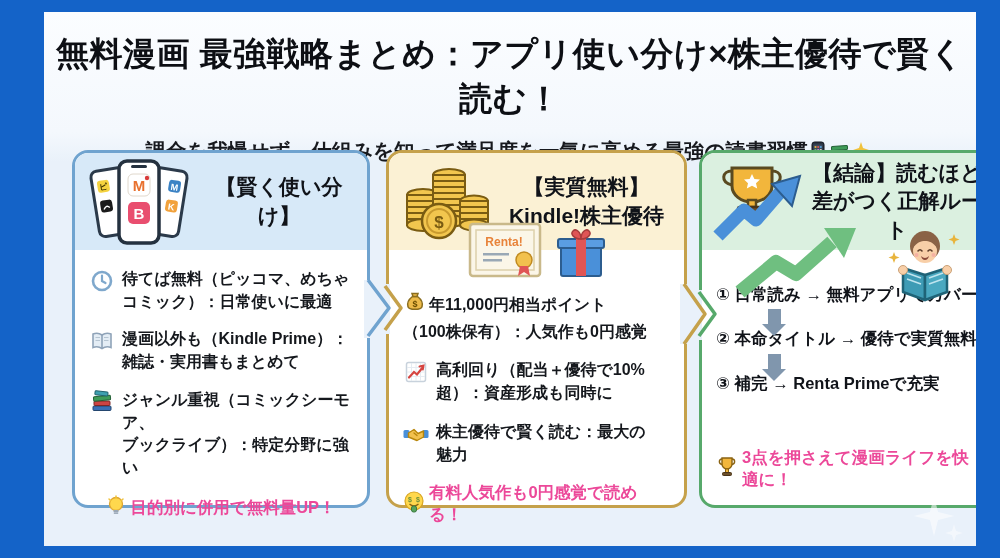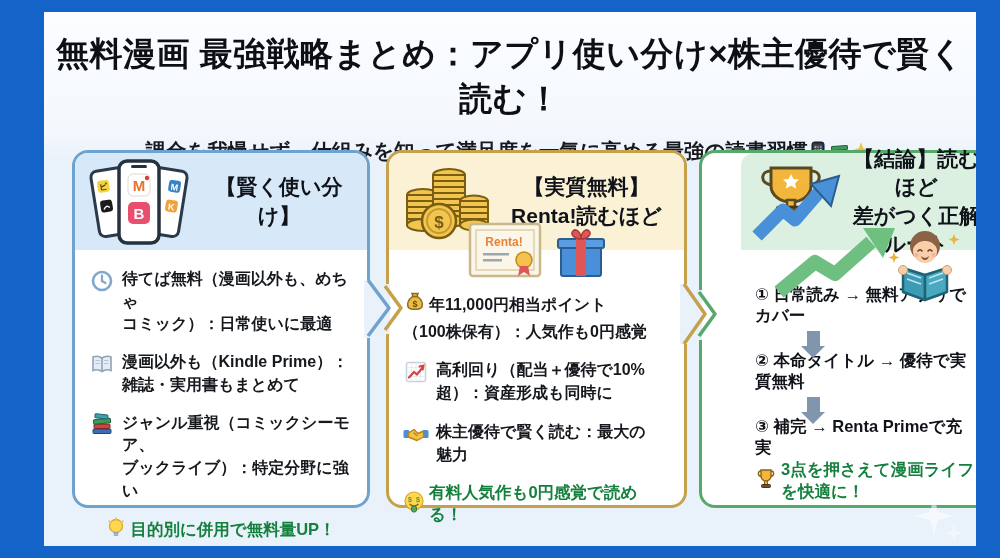--- a/index.html
+++ b/index.html
@@ -26,21 +26,21 @@
   .page-subtitle svg { vertical-align:middle; }
 
   
   .card {
     position:absolute; top:138px; height:358px;
     background:#fff; border-radius:16px; border:3px solid;
     display:flex; flex-direction:column; overflow:visible;
   }
   .card--apps       { left:28px;  width:298px; border-color:#6FA3CF; }
   .card--renta      { left:342px; width:301px; border-color:#C5A14B; }
-  .card--conclusion { left:655px; width:296px; border-color:#57A96B;padding-left:39px; }
+  .card--conclusion { left:655px; width:296px; border-color:#57A96B; }
 
   .card-header {
     position:relative; height:97px; border-radius:13px 13px 0 0;
     display:flex; align-items:center; padding:6px 10px 6px 8px; gap:6px;
   }
   .card--apps .card-header       { background:#D7E9F8; }
   .card--renta .card-header      { background:#FBF1D4; }
   .card--conclusion .card-header { background:#DBF0E0; }
 
   .card-title { flex:1; text-align:center; font-size:21px; font-weight:800; line-height:1.35; color:#101319; }
@@ -50,21 +50,21 @@
   .card--conclusion .card-body { padding-top:0; gap:0; }
 
   .item { display:flex; gap:7px; align-items:flex-start; }
   .item .txt { white-space:pre-line; font-size:16px; font-weight:700; line-height:1.42; }
   .item .ico { flex:0 0 26px; display:flex; justify-content:center; padding-top:1px; }
   .item--inline { display:block; font-size:16px; font-weight:700; line-height:1.42; }
   .item--inline .ico { display:inline-block; width:26px; vertical-align:-4px; }
   .item--inline .txt { white-space:pre-line;text-align:center; }
 
   .card-footer { margin-top:auto; display:flex; justify-content:center; align-items:center; gap:4px;
-                 font-size:16.5px; font-weight:800; color:#15803d; }
+                 font-size:16.5px; font-weight:800; color:#ec4899; }
 
   
   .cert-row { position:absolute; left:50%; transform:translateX(-50%); bottom:-30px;
               display:flex; align-items:flex-end; gap:8px; z-index:3;text-align:right; }
 
   
   .c3-art { position:relative; height:34px; margin-top:0; }
   .c3-art .growth { position:absolute; left:16px; top:-28px; }
   .c3-art .boy    { position:absolute; right:14px; top:-24px; }
 
@@ -140,21 +140,21 @@
       </div>
     </div>
     <div class="card-body">
       <div class="item">
         <span class="ico">
           <svg width="24" height="24" viewBox="0 0 24 24">
             <circle cx="12" cy="12" r="9" fill="#fff" stroke="#7FA8CC" stroke-width="2.6"></circle>
             <path d="M12 6.5 V12 L15.5 14" stroke="#7FA8CC" stroke-width="2.2" fill="none" stroke-linecap="round"></path>
           </svg>
         </span>
-        <div class="txt">待てば無料（漫画以外も、めちゃ
+        <div class="txt">待てば無料（ピッコマ、めちゃ
 コミック）：日常使いに最適</div>
       </div>
       <div class="item">
         <span class="ico">
           <svg width="24" height="24" viewBox="0 0 24 24">
             <path d="M12 6 C9.5 4.2 5.5 4 3 5 V18.5 C5.5 17.5 9.5 17.8 12 19.5 C14.5 17.8 18.5 17.5 21 18.5 V5 C18.5 4 14.5 4.2 12 6 Z" fill="#E4EDF5" stroke="#8fa3b8" stroke-width="1.6"></path>
             <path d="M12 6 V19.5" stroke="#8fa3b8" stroke-width="1.6"></path>
             <path d="M5.5 8.5 H10 M5.5 11.5 H10 M14 8.5 H18.5 M14 11.5 H18.5" stroke="#b6c5d2" stroke-width="1.2"></path>
           </svg>
         </span>
@@ -209,21 +209,21 @@
             <path d="M63 48 h28 M63 54 h28 M63 60 h28" fill="none"></path>
             <ellipse cx="77" cy="66" rx="14" ry="5.5"></ellipse>
           </g>
         </g>
         <circle cx="42" cy="62" r="17" fill="#F2C64E" stroke="#7a5c12" stroke-width="2.5"></circle>
         <circle cx="42" cy="62" r="12" fill="none" stroke="#C89A2E" stroke-width="2"></circle>
         <text x="42" y="69" font-size="17" font-weight="bold" fill="#7a5c12" text-anchor="middle">$</text>
       </svg>
       <div class="card-title">
         <span>【実質無料】</span><br>
-        <span>Renta!読むほど</span>
+        <span>Kindle!株主優待</span>
       </div>
       <div class="cert-row">
         <svg width="80" height="58" viewBox="0 0 80 58">
           <rect x="2" y="2" width="70" height="52" rx="3" fill="#FBF6E8" stroke="#c9b98a" stroke-width="2.5"></rect>
           <rect x="8" y="8" width="58" height="40" fill="none" stroke="#ddd0ab" stroke-width="1.5"></rect>
           <text x="36" y="24" font-size="12" font-weight="bold" fill="#E8833A" text-anchor="middle">Renta!</text>
           <rect x="15" y="31" width="26" height="2.5" fill="#9aa8b5"></rect>
           <rect x="15" y="37" width="19" height="2.5" fill="#9aa8b5"></rect>
           <circle cx="56" cy="38" r="8" fill="#F2C14E" stroke="#C08A20" stroke-width="1.5"></circle>
           <path d="M52 44 L50 54 L56 50 L62 54 L60 44 Z" fill="#E05555"></path>

